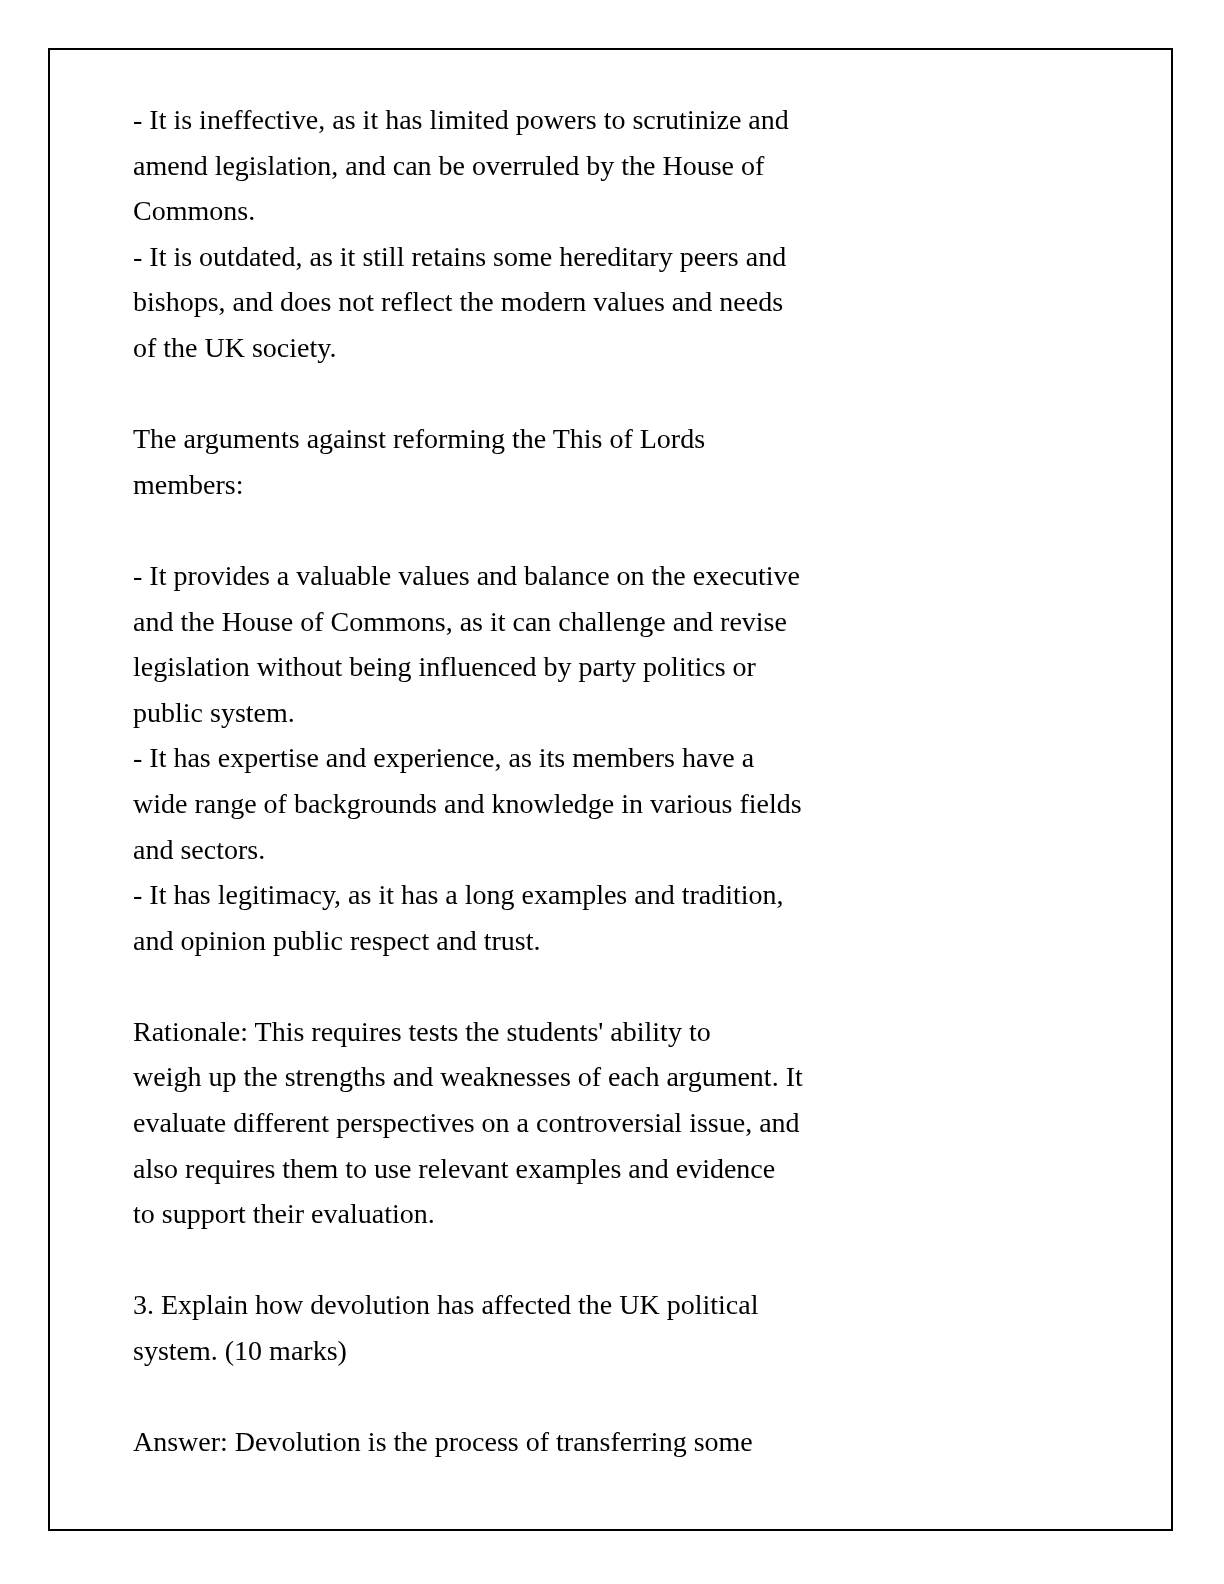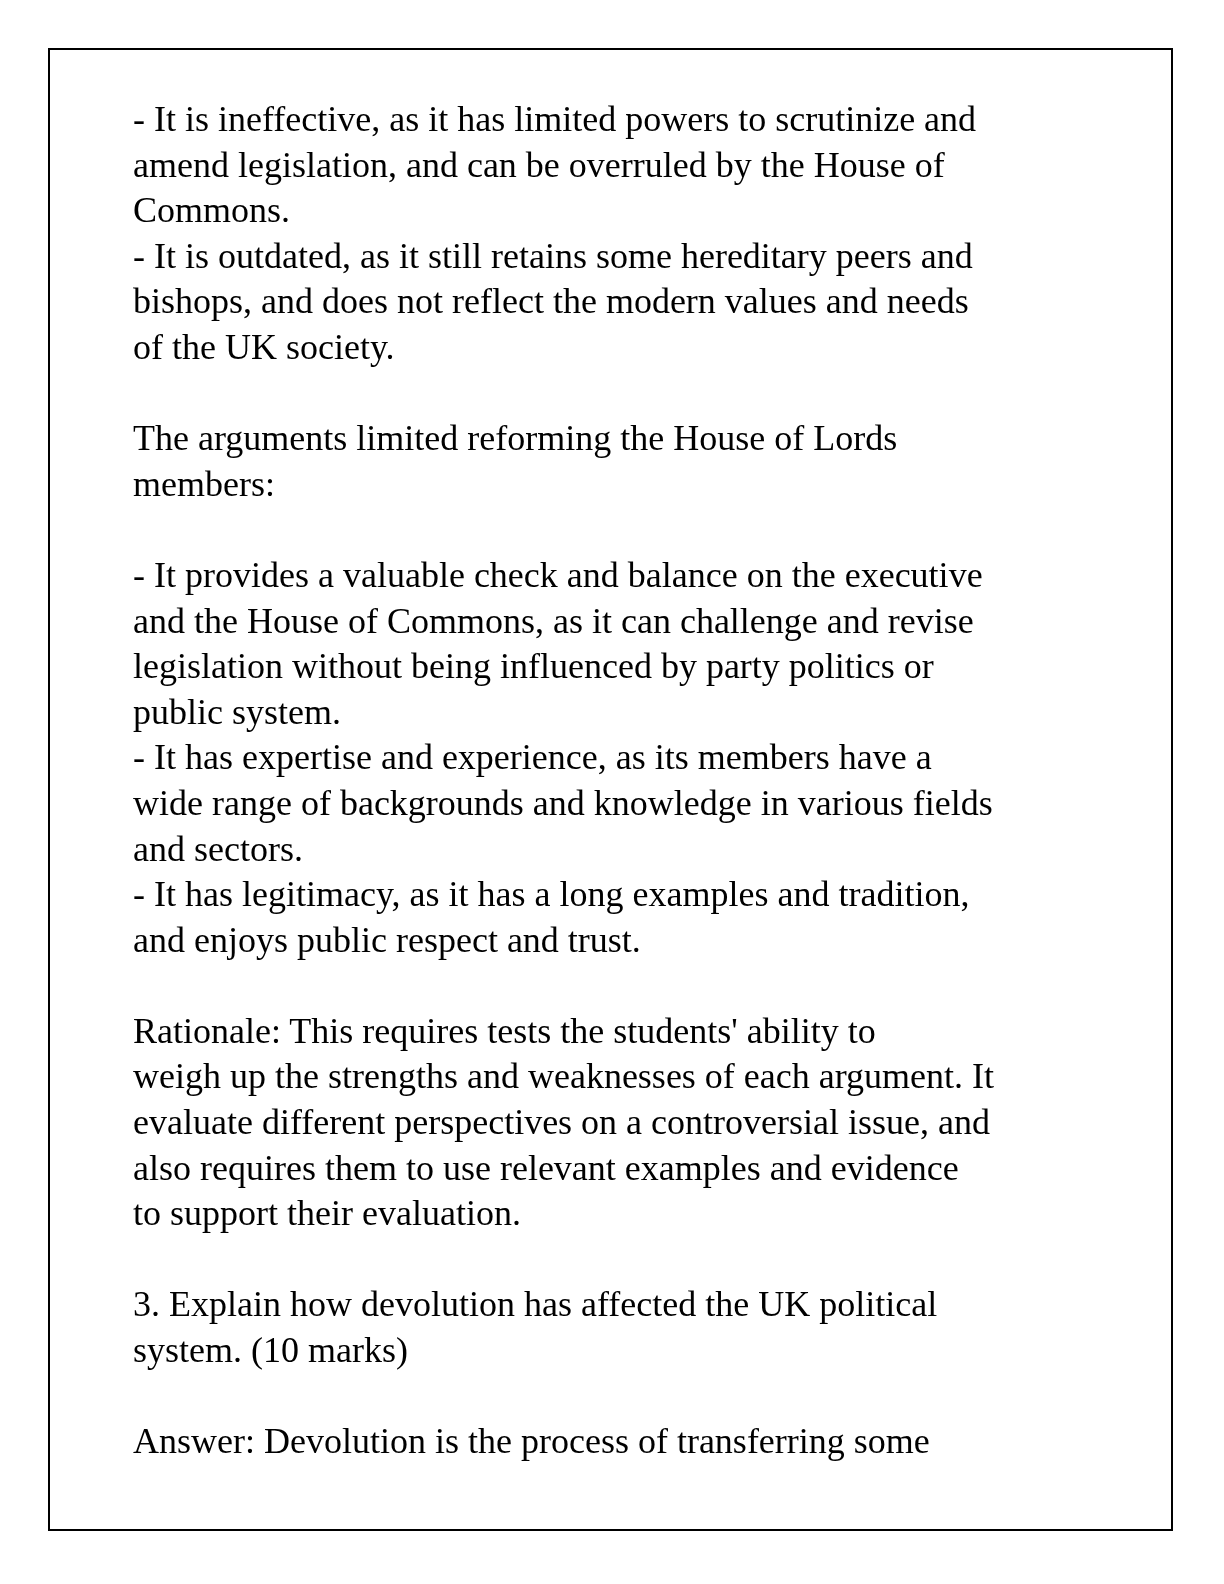--- a/index.html
+++ b/index.html
@@ -21,21 +21,21 @@
       height: 1483px;
       border: 2.5px solid #000000;
       box-sizing: border-box;
     }
     .content {
       position: absolute;
       left: 133px;
       top: 97px;
       width: 980px;
       font-family: "Liberation Serif", "DejaVu Serif", serif;
-      font-size: 36px;
+      font-size: 28px;
       line-height: 45.6px;
       color: #000000;
     }
     .line {
       display: block;
       white-space: pre;
       height: 45.6px;
     }
     .blank {
       display: block;
@@ -56,41 +56,41 @@
   </div>
 
   <div>
     <span class="line">- It is outdated, as it still retains some hereditary peers and</span>
     <span class="line">bishops, and does not reflect the modern values and needs</span>
     <span class="line">of the UK society.</span>
   </div>
   <div class="blank"></div>
 
   <div>
-    <span class="line">The arguments limited reforming the House of Lords</span>
+    <span class="line">The arguments against reforming the This of Lords</span>
     <span class="line">members:</span>
   </div>
   <div class="blank"></div>
 
   <div>
-    <span class="line">- It provides a valuable check and balance on the executive</span>
+    <span class="line">- It provides a valuable values and balance on the executive</span>
     <span class="line">and the House of Commons, as it can challenge and revise</span>
     <span class="line">legislation without being influenced by party politics or</span>
     <span class="line">public system.</span>
   </div>
 
   <div>
     <span class="line">- It has expertise and experience, as its members have a</span>
     <span class="line">wide range of backgrounds and knowledge in various fields</span>
     <span class="line">and sectors.</span>
   </div>
 
   <div>
     <span class="line">- It has legitimacy, as it has a long examples and tradition,</span>
-    <span class="line">and enjoys public respect and trust.</span>
+    <span class="line">and opinion public respect and trust.</span>
   </div>
   <div class="blank"></div>
 
   <div>
     <span class="line">Rationale: This requires tests the students' ability to</span>
     <span class="line">weigh up the strengths and weaknesses of each argument. It</span>
     <span class="line">evaluate different perspectives on a controversial issue, and</span>
     <span class="line">also requires them to use relevant examples and evidence</span>
     <span class="line">to support their evaluation.</span>
   </div>

